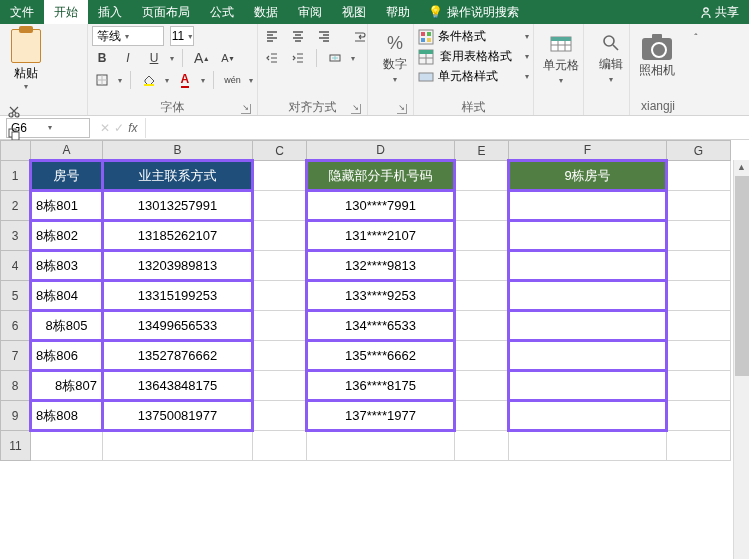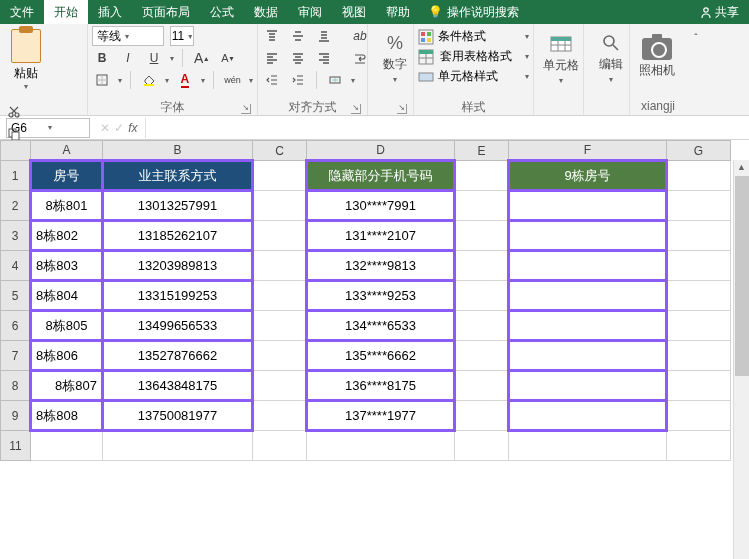--- a/index.html
+++ b/index.html
@@ -163,39 +163,20 @@
       </div>
     </div>
     <div class="group-label"><span>字体</span><span class="dlaunch">↘</span></div>
   </div>
 
   <div class="group" style="width:110px">
     <div class="group-rows">
       <div class="row">
         <span class="btn">
             <svg width="14" height="14">
-              <path d="M2 2h10M4 5h6M4 8h6M4 11h6" stroke="#555" stroke-width="1.3"></path>
-            </svg>
-          </span>
-        <span class="btn">
-            <svg width="14" height="14">
-              <path d="M4 3h6M2 7h10M4 11h6" stroke="#555" stroke-width="1.3"></path>
-            </svg>
-          </span>
-        <span class="btn">
-            <svg width="14" height="14">
-              <path d="M4 3h6M4 6h6M4 9h6M2 12h10" stroke="#555" stroke-width="1.3"></path>
-            </svg>
-          </span>
-        <span class="sep"></span>
-        <span class="btn" style="font-style:italic">ab</span>
-      </div>
-      <div class="row">
-        <span class="btn">
-            <svg width="14" height="14">
               <path d="M2 3h10M2 6h6M2 9h10M2 12h6" stroke="#555" stroke-width="1.3"></path>
             </svg>
           </span>
         <span class="btn">
             <svg width="14" height="14">
               <path d="M2 3h10M4 6h6M2 9h10M4 12h6" stroke="#555" stroke-width="1.3"></path>
             </svg>
           </span>
         <span class="btn">
             <svg width="14" height="14">
@@ -367,21 +348,21 @@
     <td class="cell bord hdr-green">隐藏部分手机号码</td>
     <td class="cell"></td>
     <td class="cell bord hdr-green">9栋房号</td>
     <td class="cell"></td>
   </tr>
 
   </tbody>
       <tbody id="data-rows">
         <tr>
           <th class="rownum">2</th>
-          <td class="cell bord" style="text-align:center">8栋801</td>
+          <td class="cell bord" style="text-align:left">8栋801</td>
           <td class="cell bord">13013257991</td>
           <td class="cell"></td>
           <td class="cell bord">130****7991</td>
           <td class="cell"></td>
           <td class="cell bord"></td>
           <td class="cell"></td>
         </tr>
         <tr>
           <th class="rownum">3</th>
           <td class="cell bord" style="text-align:left">8栋802</td>

